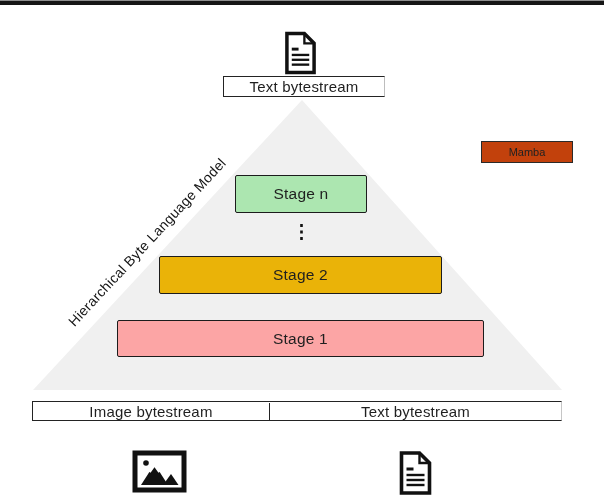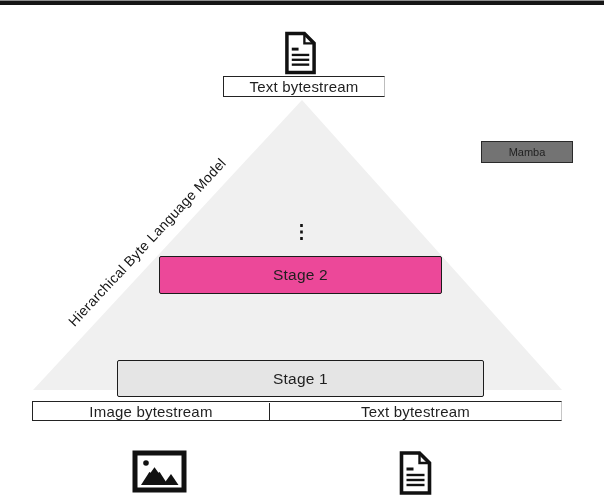--- a/index.html
+++ b/index.html
@@ -74,31 +74,34 @@
     <line x1="8" y1="18" x2="15" y2="18" stroke="#111" stroke-width="3"></line>
     <line x1="8" y1="24" x2="26" y2="24" stroke="#111" stroke-width="2.4"></line>
     <line x1="8" y1="29" x2="26" y2="29" stroke="#111" stroke-width="2.4"></line>
     <line x1="8" y1="34" x2="26" y2="34" stroke="#111" stroke-width="2.4"></line>
   </svg>
 
   <div class="abs io-box" id="top-io-box">
     <span>Text bytestream</span>
   </div>
 
-  <div class="abs legend-box" id="legend-mamba" style="background-color: #737373;">
+  <div class="abs legend-box" id="legend-mamba" style="background-color: #c2410c;">
     <span>Mamba</span>
   </div>
 
   <div class="abs" id="side-label">Hierarchical Byte Language Model</div>
 
+  <div class="abs stage" id="stage-n" style="background-color: rgb(172, 230, 176);">
+    <span>Stage n</span>
+  </div>
   <div class="abs" id="stage-ellipsis">⋮</div>
-  <div class="abs stage" id="stage-2" style="background-color: #ec4899;">
+  <div class="abs stage" id="stage-2" style="background-color: #eab308;">
     <span>Stage 2</span>
   </div>
-  <div class="abs stage" id="stage-1" style="background-color: #e5e5e5; margin-top: 40px;">
+  <div class="abs stage" id="stage-1" style="background-color: #fca5a5;">
     <span>Stage 1</span>
   </div>
 
   <div class="abs" id="bottom-bar">
     <div class="bottom-seg" id="bottom-seg-image">
       <span>Image bytestream</span>
     </div>
     <div class="bottom-seg" id="bottom-seg-text">
       <span>Text bytestream</span>
     </div>

